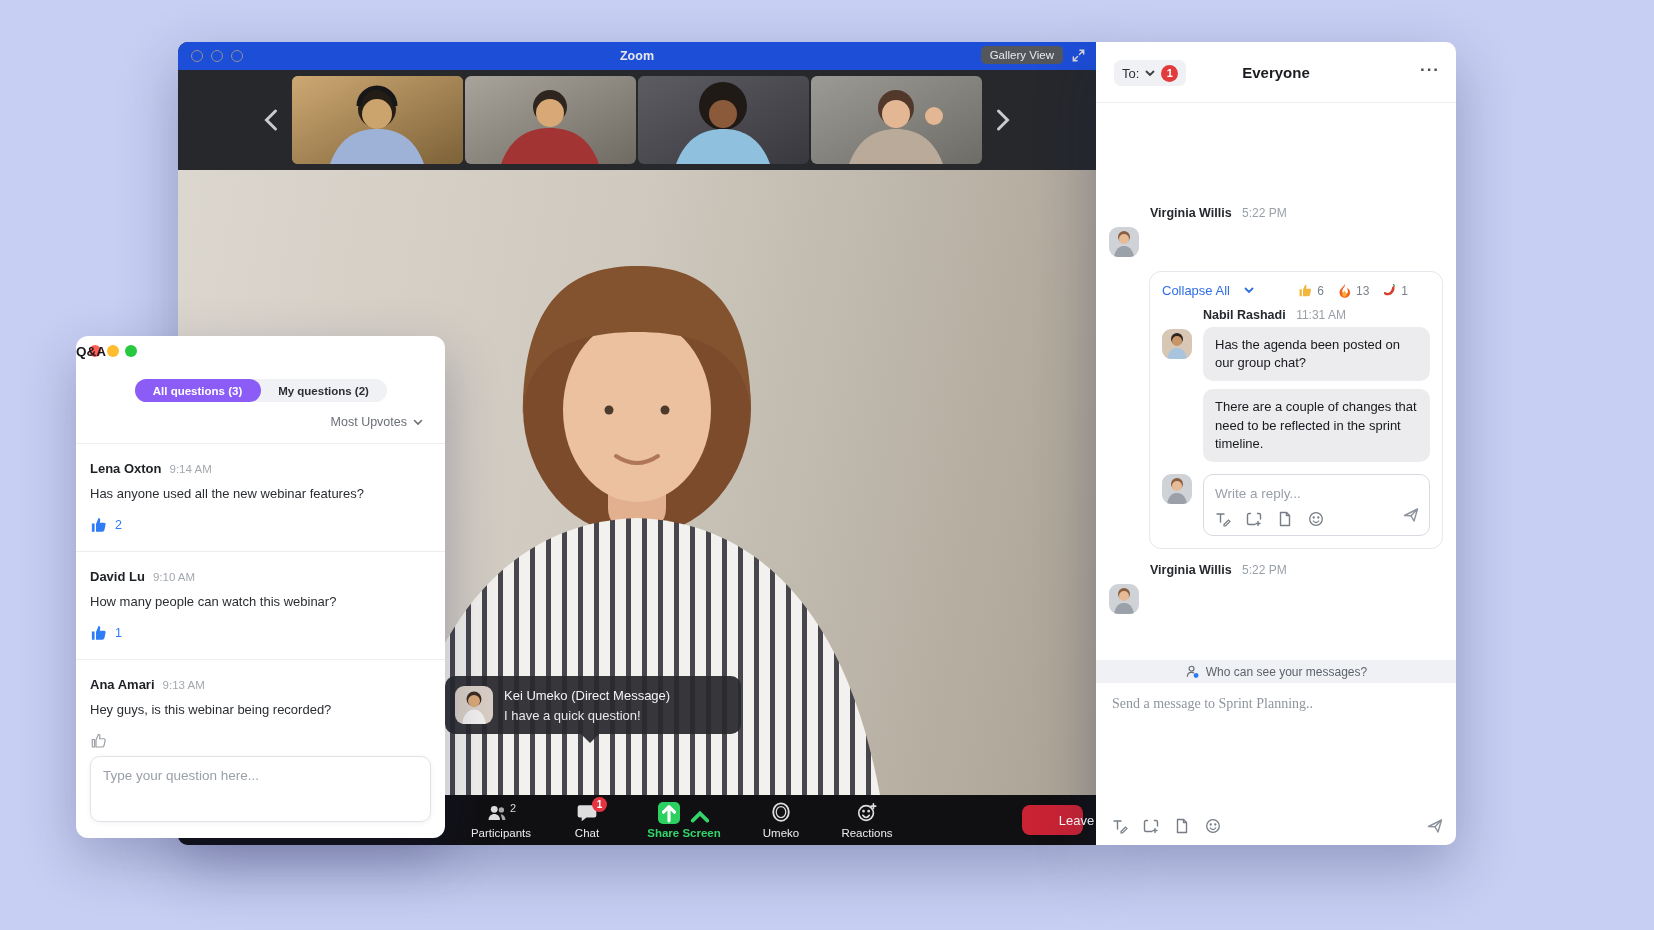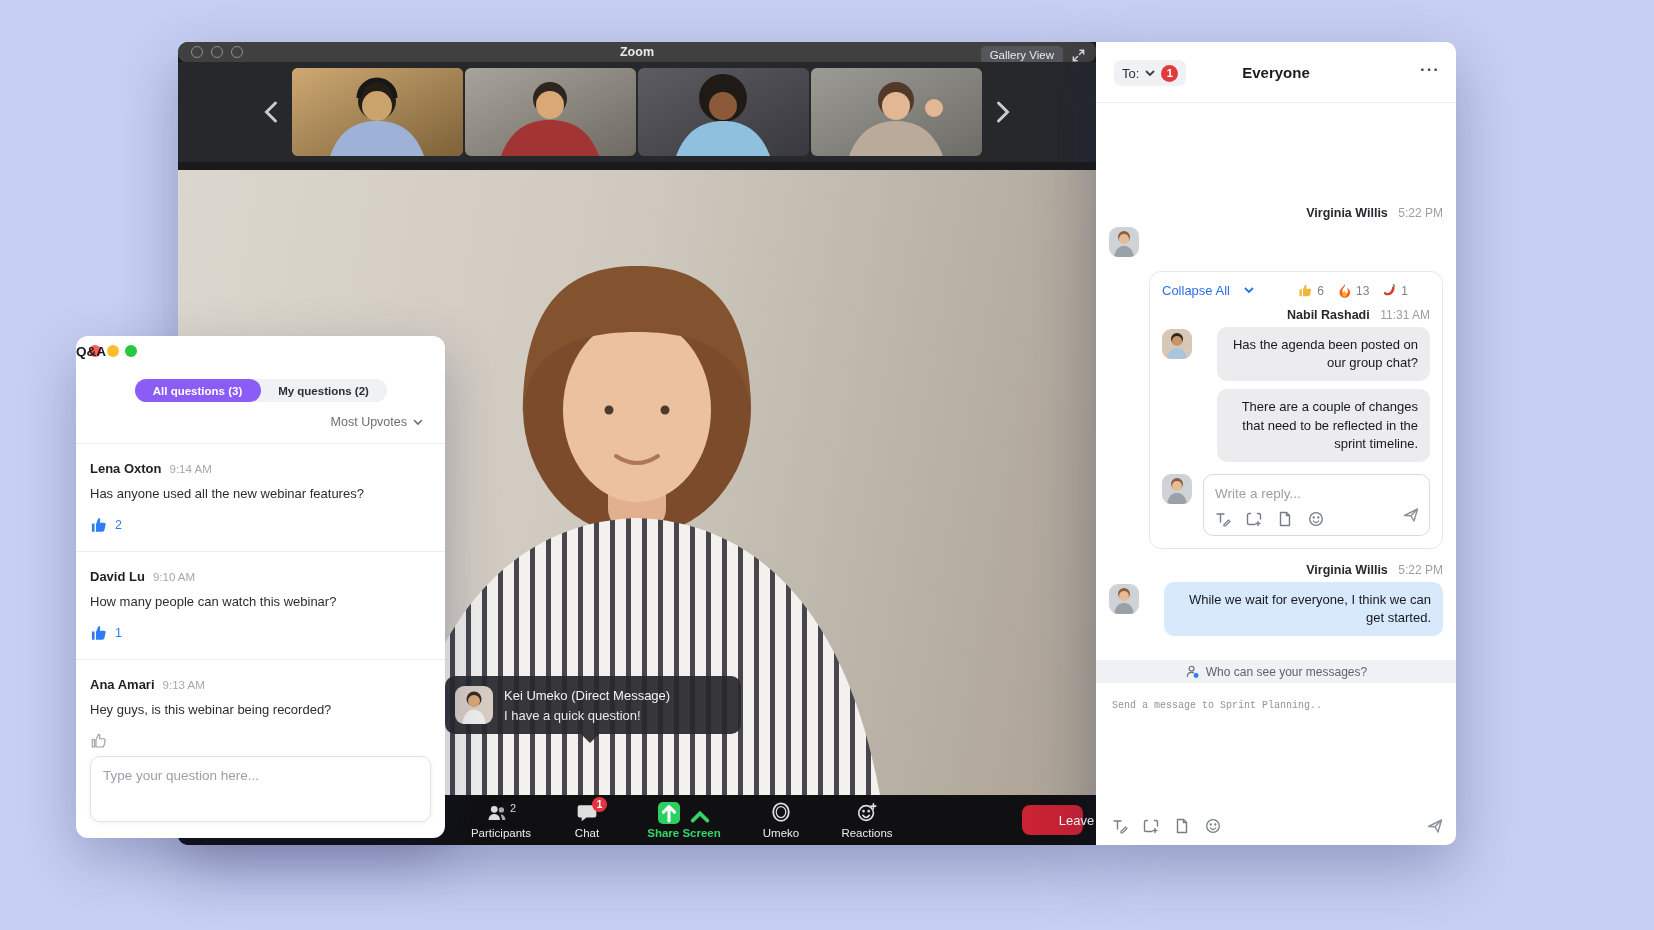--- a/index.html
+++ b/index.html
@@ -3,21 +3,21 @@
 <meta charset="utf-8">
 <style>
   * { margin:0; padding:0; box-sizing:border-box; }
   html,body { width:1654px; height:930px; font-family:"Liberation Sans","DejaVu Sans",sans-serif; }
   body { background:#c7cff3; position:relative; overflow:hidden; }
   .stage { position:absolute; inset:0; }
 
   
   .zoom-window { position:absolute; left:178px; top:42px; width:918px; height:803px;
     border-radius:10px 0 0 10px; overflow:hidden; box-shadow:0 22px 60px rgba(25,30,80,.30); background:#1a1a1c;}
-  .titlebar { position:relative; height:20px; background:#404040; display:flex; align-items:center;border-radius:8px; }
+  .titlebar { position:relative; height:28px; background:#1d4ed8; display:flex; align-items:center; }
   .tl-group { display:flex; gap:8px; margin-left:13px; }
   .tl { width:12px; height:12px; border-radius:50%; border:1.5px solid #8d9096; background:transparent; }
   .win-title { position:absolute; left:0; right:0; text-align:center; color:#e8e9ea; font-size:12.5px; font-weight:bold; }
   .titlebar-right { position:absolute; right:10px; top:4px; display:flex; align-items:center; gap:8px; }
   .gallery-btn { background:#53575c; color:#e9eaeb; font-size:11.5px; padding:3px 9px; border-radius:5px; }
   .expand-ic { width:15px; height:15px; }
 
   .gallery-strip { position:relative; height:100px; background:#26282c; }
   .thumb { position:absolute; top:6px; width:171px; height:88px; border-radius:6px; overflow:hidden; }
   .thumb svg { display:block; width:100%; height:100%; }
@@ -63,21 +63,21 @@
   .chat-header { position:relative; height:61px; border-bottom:1px solid #eceef1; }
   .to-pill { position:absolute; left:18px; top:18px; height:26px; background:#f0f1f4; border-radius:7px;
     display:flex; align-items:center; gap:6px; padding:0 8px; cursor:pointer;}
   .to-pill .to-txt { font-size:13px; color:#2c3036; }
   .to-badge { min-width:17px; height:17px; border-radius:9px; background:#e23b3b; color:#fff; font-size:11px; font-weight:bold;
     display:flex; align-items:center; justify-content:center; padding:0 4px;}
   .chat-title { position:absolute; left:0; right:0; top:22px; text-align:center; font-size:15px; font-weight:bold; color:#1a1d21; }
   .chat-menu { position:absolute; right:16px; top:18px; color:#4a4f55; font-size:17px; font-weight:bold; letter-spacing:1px; cursor:pointer;}
 
   .messages { position:absolute; top:61px; left:0; right:0; bottom:186px; padding:103px 13px 0 13px; overflow:hidden; }
-  .msg { display:flex; gap:25px;text-align:right; }
+  .msg { display:flex; gap:11px; }
   .msg .av { margin-top:21px; }
   .msg-content { flex:1; min-width:0; }
   .name-row { font-size:12.5px; margin-bottom:5px; }
   .name-row .nm { font-weight:bold; color:#26292e; }
   .name-row .tm { color:#9aa0a7; font-size:12px; margin-left:7px; }
   .bubble { display:inline-block; padding:9px 12px; border-radius:10px; font-size:13px; line-height:1.4; color:#17191d; }
   .bubble.blue { background:#d8e9fc; }
   .bubble.gray { background:#ececee; }
 
   .thread { margin:14px 0 14px 40px; border:1px solid #e4e7ec; border-radius:12px; padding:11px 12px 12px; }
@@ -96,21 +96,21 @@
   .reply-box input::placeholder { color:#9aa0a8; }
   .icon-row { display:flex; gap:15px; margin-top:9px; }
   .icon-row svg, .send-ic svg { width:16px; height:16px; }
   .ic { color:#767d86; cursor:pointer; display:inline-flex; }
   .send-ic { position:absolute; right:10px; bottom:8px; color:#8b929b; cursor:pointer; }
 
   .privacy-bar { position:absolute; left:0; right:0; top:618px; height:23px; background:#eff1f5;
     display:flex; align-items:center; justify-content:center; gap:6px; font-size:12px; color:#5e646c; cursor:pointer;}
   .privacy-bar svg { width:15px; height:15px; }
   .composer { position:absolute; left:16px; right:16px; top:652px; }
-  .composer input { width:100%; border:none; outline:none; font-size:10px; color:#6d28d9; background:transparent; font-family:Liberation Mono, monospace; }
+  .composer input { width:100%; border:none; outline:none; font-size:14px; color:#6d28d9; background:transparent; font-family:Liberation Serif, serif; }
   .composer input::placeholder { color:#8f959d; }
   .chat-footer { position:absolute; left:16px; right:13px; bottom:11px; display:flex; align-items:center; gap:15px; }
   .chat-footer .send-right { margin-left:auto; color:#8b929b; cursor:pointer; display:inline-flex;}
   .chat-footer svg { width:16px; height:16px; }
 
   
   .qa-window { position:absolute; left:76px; top:336px; width:369px; height:502px; background:#fff; border-radius:12px;
     box-shadow:0 20px 55px rgba(25,30,80,.28); z-index:8; }
   .qa-titlebar { position:relative; height:30px; }
   .qa-lights { position:absolute; left:13px; top:9px; display:flex; gap:6px; }
@@ -464,21 +464,20 @@
               <circle cx="15" cy="10" r="6" fill="#8a5f41"></circle>
               <circle cx="15" cy="12" r="5" fill="#e8bb97"></circle>
               <path d="M5 30 C6.5 21.5 10.5 19 15 19 C19.5 19 23.5 21.5 25 30 Z" fill="#9aa1a8"></path>
             </svg>
         </div>
         <div class="msg-content">
           <div class="name-row">
             <span class="nm">Virginia Willis</span>
             <span class="tm">5:22 PM</span>
           </div>
-          <div class="bubble blue">While we wait for everyone, I think we can get started.</div>
         </div>
       </div>
     </div>
 
     <div class="privacy-bar">
       <svg viewBox="0 0 16 16" fill="none" stroke="#6a7079" stroke-width="1.3">
           <circle cx="7" cy="5" r="2.6"></circle>
           <path d="M2.5 13.5c0-2.8 2-4.6 4.5-4.6 1 0 1.9.3 2.6.8"></path>
           <circle cx="11.8" cy="12.2" r="2.6" fill="#2e7cf6" stroke="none"></circle>
         </svg>

